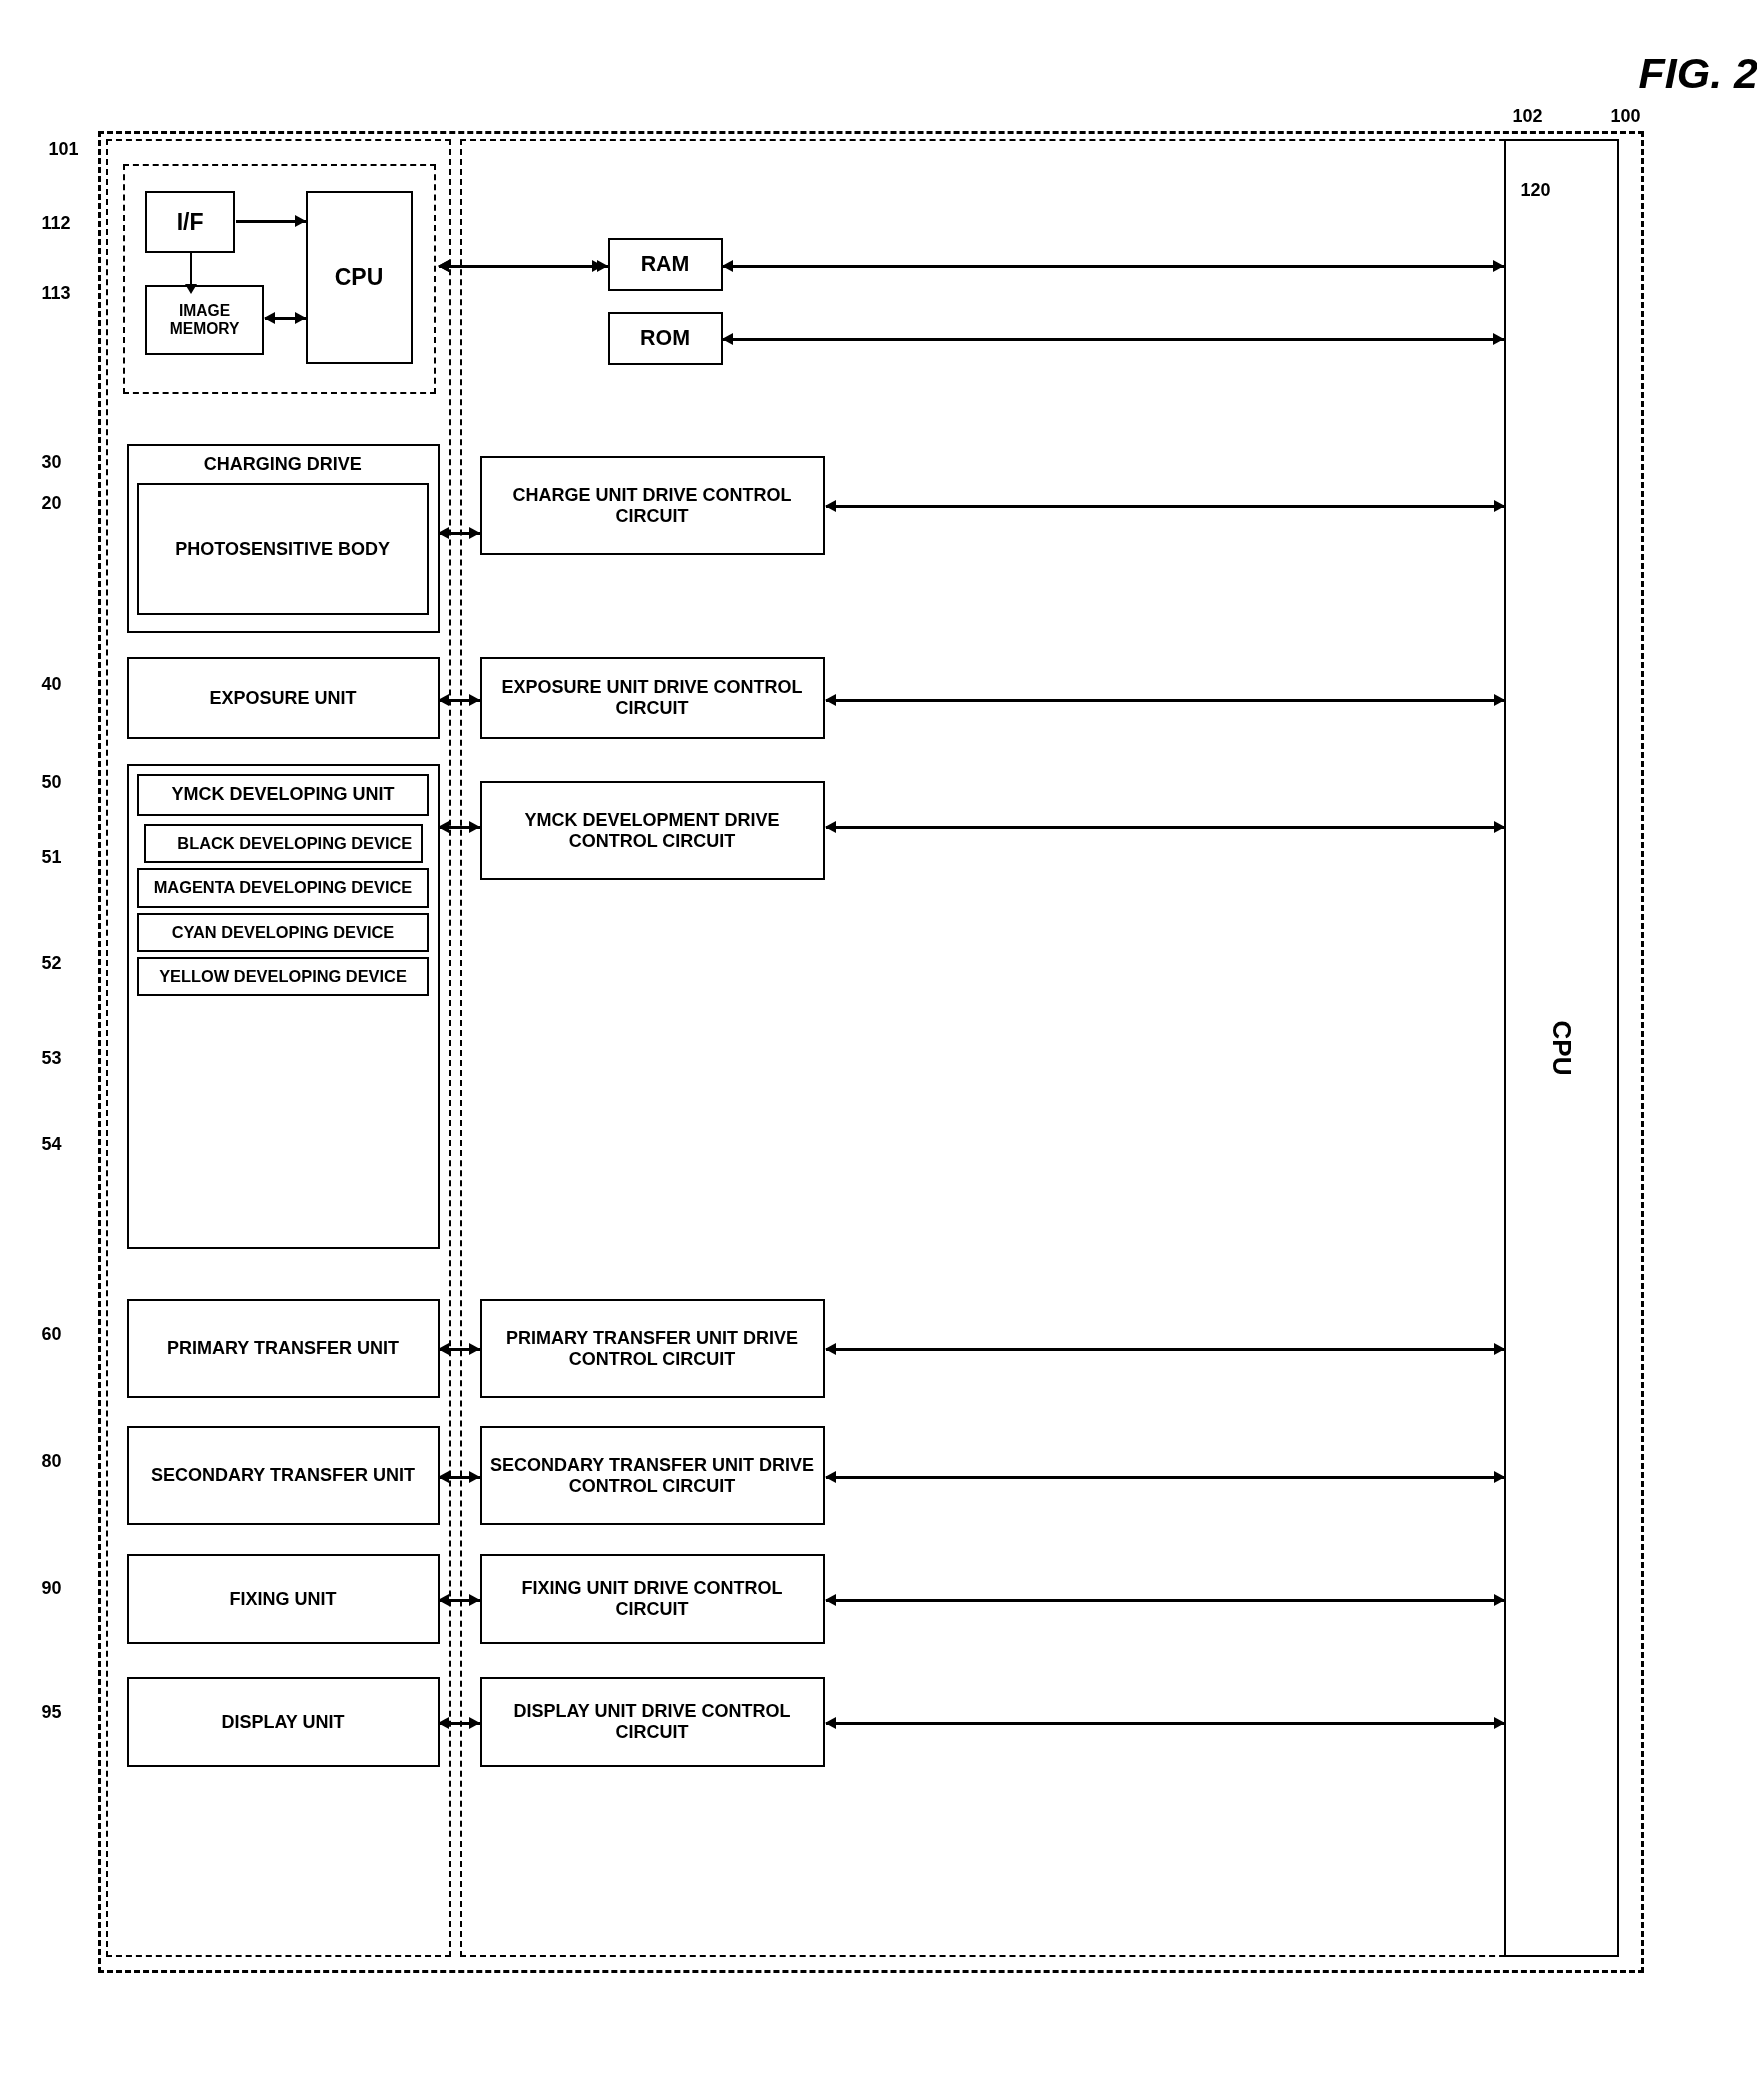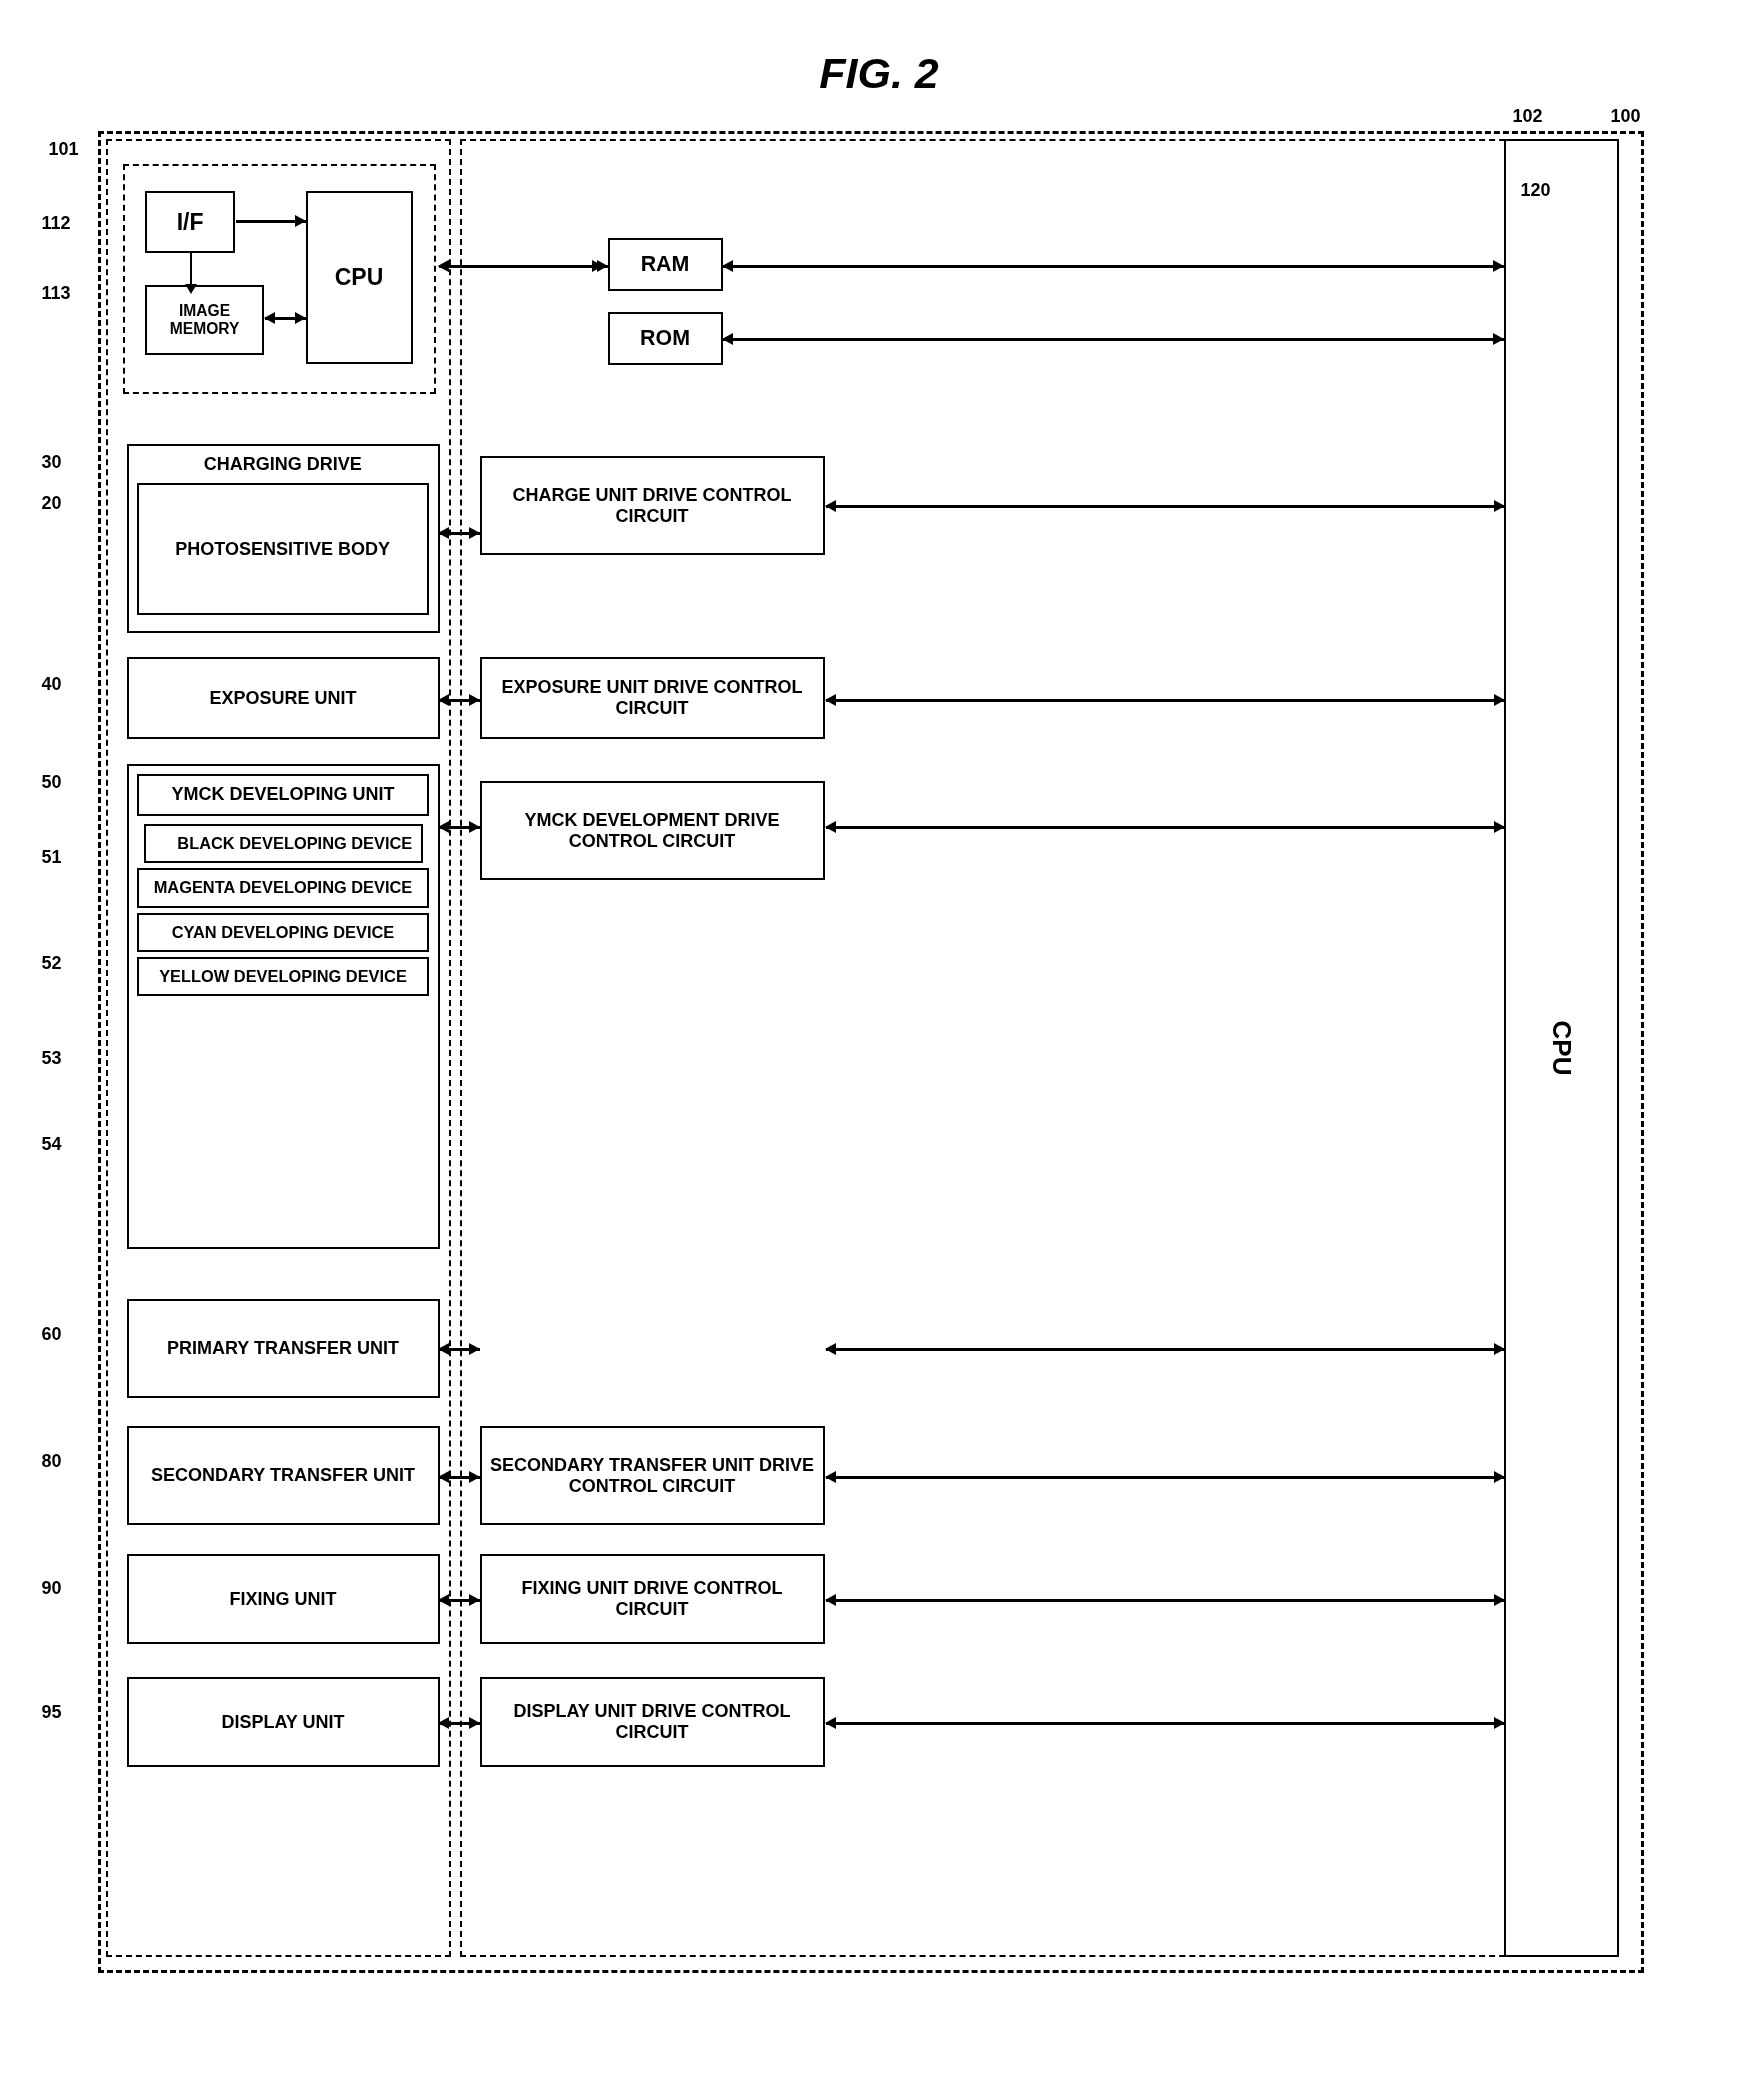--- a/index.html
+++ b/index.html
@@ -6,21 +6,21 @@
     body {
       background: #fff;
       font-family: Arial, sans-serif;
       width: 1758px;
       height: 2090px;
       position: relative;
       overflow: hidden;
     }
 
     .page-title {
-      text-align: center;
+      text-align: right;
       font-size: 43px;
       font-style: italic;
       font-weight: bold;
       margin-top: 49px;
       margin-bottom: 33px;
     }
 
     .diagram-container {
       position: relative;
       margin: 0 auto;
@@ -159,20 +159,21 @@
 
   <div style="position:absolute; top:650px; left:382px; width:345px; height:99px; border:2.5px solid #000; background:#fff; display:flex; align-items:center; justify-content:center; font-size:18px; font-weight:bold; text-align:center; padding:16px;">YMCK DEVELOPMENT DRIVE CONTROL CIRCUIT</div>
 
   <div style="position:absolute; top:695px; left:341px; width:41px; height:2.5px; background:#000;" class="arrow-bidir"></div>
 
   <div style="position:absolute; top:695px; left:728px; width:679px; height:2.5px; background:#000;" class="arrow-bidir"></div>
 
   <div style="position:absolute; top:1168px; left:29px; width:313px; height:99px; border:2.5px solid #000; background:#fff; display:flex; align-items:center; justify-content:center; font-size:18px; font-weight:bold; text-align:center; padding:6.6px;">PRIMARY TRANSFER UNIT</div>
   <span class="ref-label" style="top:1193px; left:-56px;">60</span>
 
+  <div style="position:absolute; top:1168px; left:382px; width:345px; height:99px; border:2.5px solid #000; background:#fff; display:flex; align-items:center; justify-content:center; font-size:18px; font-weight:bold; text-align:center; padding:6.6px;">PRIMARY TRANSFER UNIT DRIVE CONTROL CIRCUIT</div>
 
   <div style="position:absolute; top:1217px; left:341px; width:41px; height:2.5px; background:#000;" class="arrow-bidir"></div>
 
   <div style="position:absolute; top:1217px; left:728px; width:679px; height:2.5px; background:#000;" class="arrow-bidir"></div>
 
   <div style="position:absolute; top:1295px; left:29px; width:313px; height:99px; border:2.5px solid #000; background:#fff; display:flex; align-items:center; justify-content:center; font-size:18px; font-weight:bold; text-align:center; padding:6.6px;">SECONDARY TRANSFER UNIT</div>
   <span class="ref-label" style="top:1320px; left:-56px;">80</span>
 
   <div style="position:absolute; top:1295px; left:382px; width:345px; height:99px; border:2.5px solid #000; background:#fff; display:flex; align-items:center; justify-content:center; font-size:18px; font-weight:bold; text-align:center; padding:6.6px;">SECONDARY TRANSFER UNIT DRIVE CONTROL CIRCUIT</div>
 

